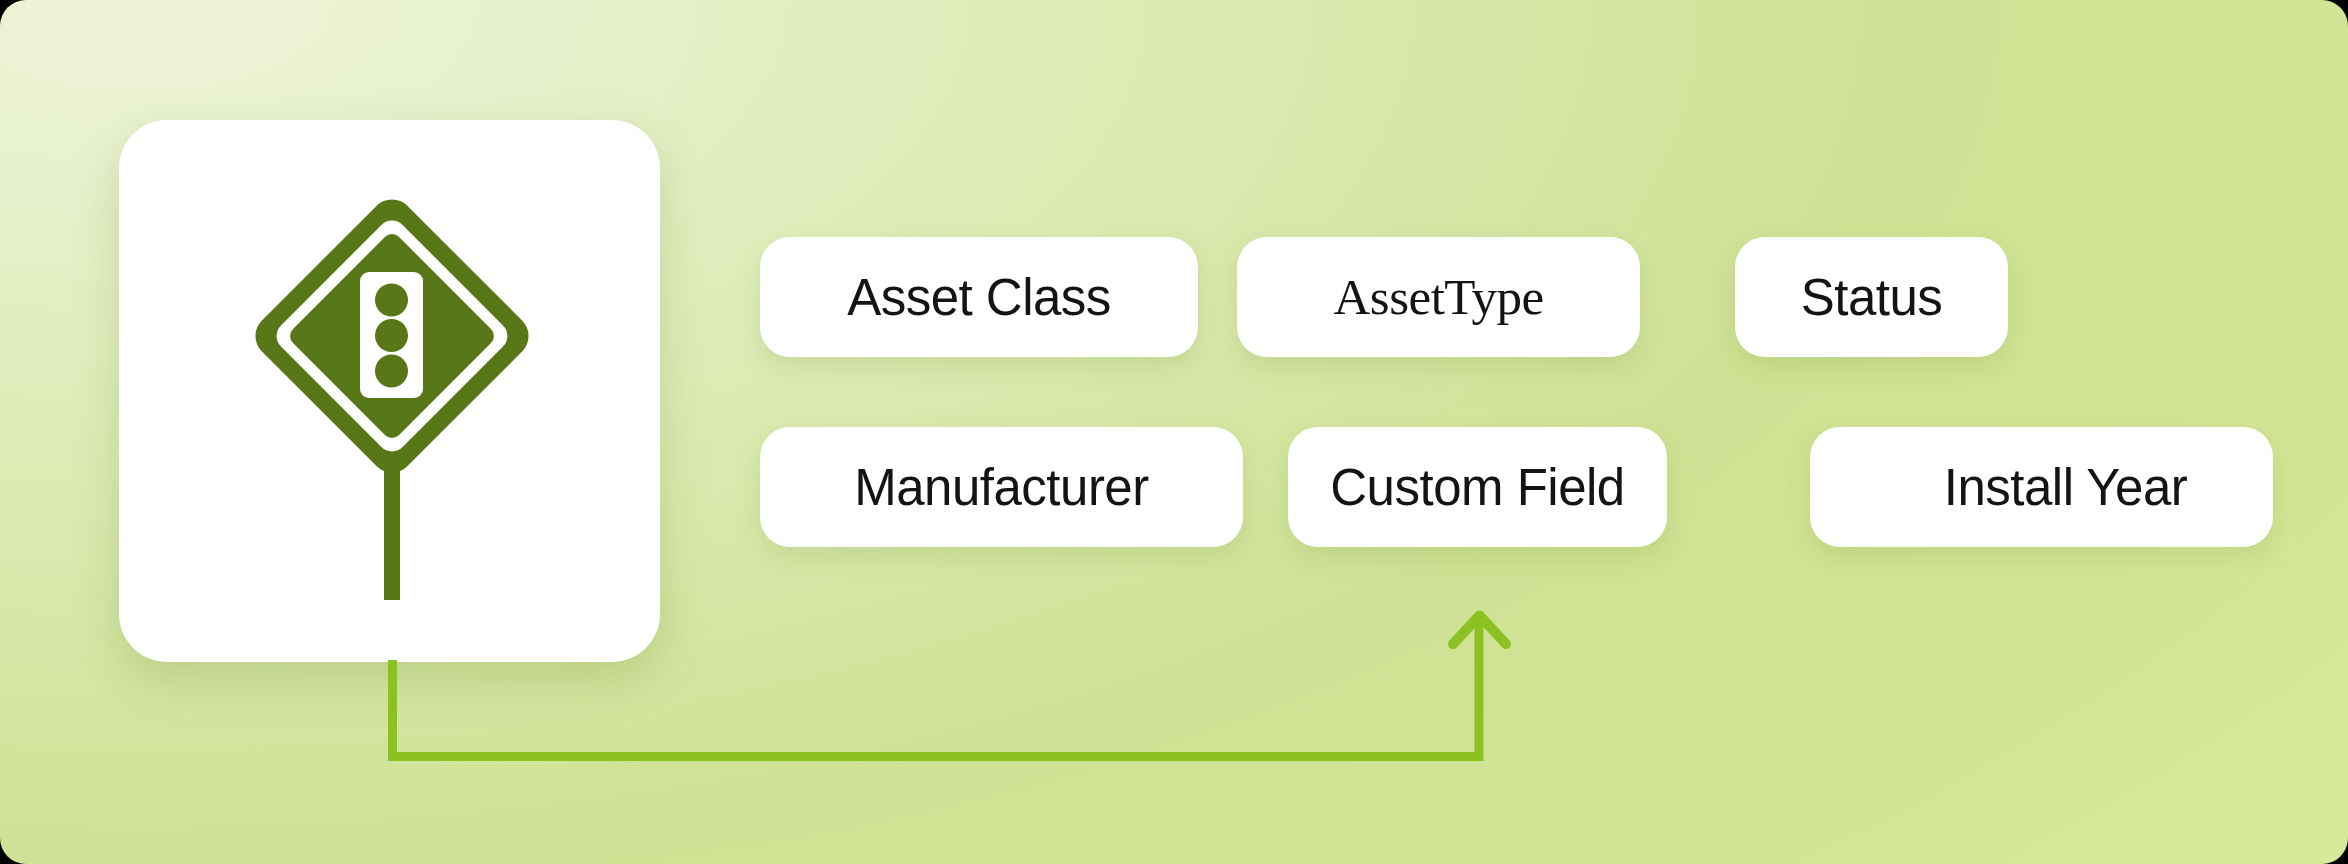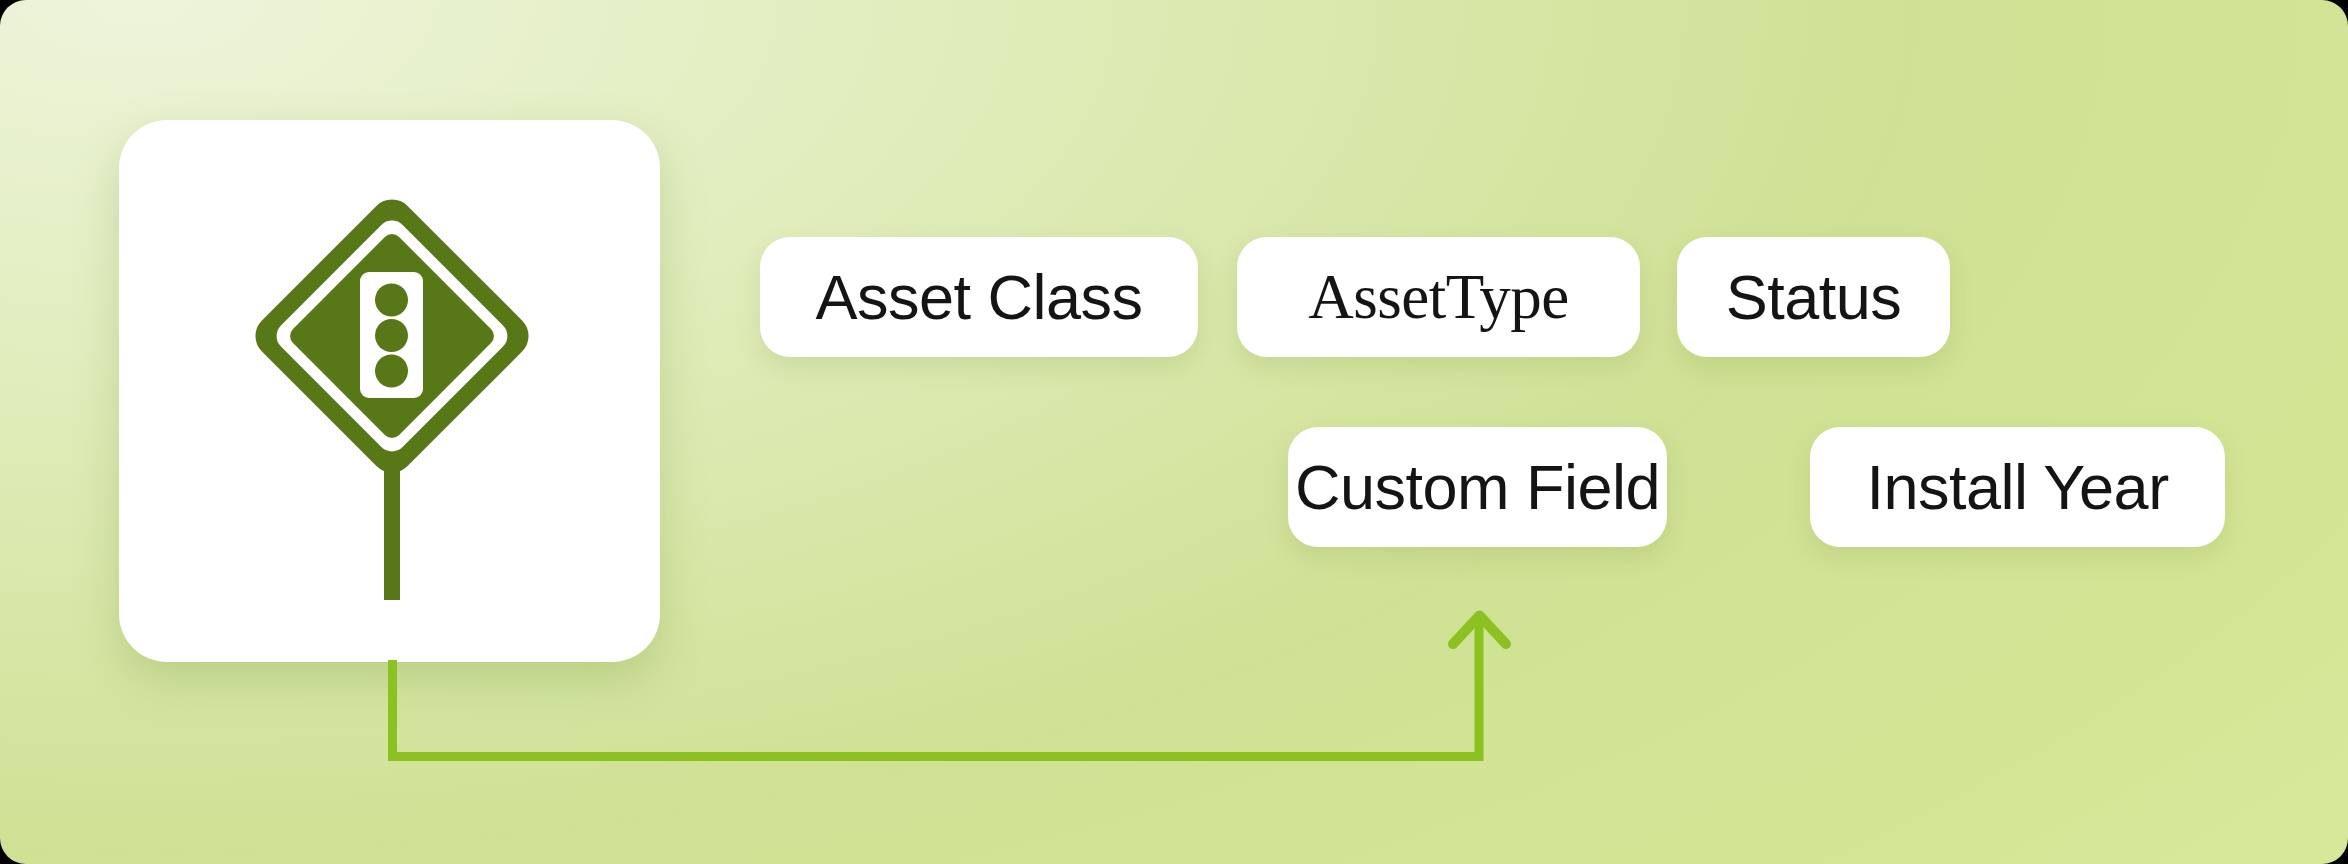--- a/index.html
+++ b/index.html
@@ -39,31 +39,31 @@
   
   .chip {
     position: absolute;
     height: 120px;
     background: #ffffff;
     border-radius: 30px;
     box-shadow: 0 10px 24px rgba(108, 138, 44, 0.16);
     display: flex;
     align-items: center;
     justify-content: center;
-    font-size: 63px;
+    font-size: 51px;
     letter-spacing: -0.5px;
     color: #141414;
     white-space: nowrap;
   }
   .chip-asset-class   { left: 760px;  top: 237px; width: 438px; }
   .chip-asset-type    { left: 1237px; top: 237px; width: 403px; font-family: Liberation Serif, serif; }
-  .chip-status        { left: 1677px; top: 237px; width: 273px; text-align: right; }
+  .chip-status        { left: 1735px; top: 237px; width: 273px; text-align: right; }
   .chip-manufacturer  { left: 760px;  top: 427px; width: 483px; }
   .chip-custom-field  { left: 1288px; top: 427px; width: 379px; }
-  .chip-install-year  { left: 1810px; top: 427px; width: 415px; }
+  .chip-install-year  { left: 1810px; top: 427px; width: 415px; padding-left: 48px; }
 
   .arrow-overlay {
     position: absolute;
     left: 0; top: 0;
     width: 2348px;
     height: 864px;
     pointer-events: none;
   }
 </style>
 </head>
@@ -94,20 +94,23 @@
 
   <div class="chip chip-asset-class">
     <span>Asset Class</span>
   </div>
   <div class="chip chip-asset-type">
     <span>AssetType</span>
   </div>
   <div class="chip chip-status">
     <span>Status</span>
   </div>
+  <div class="chip chip-manufacturer">
+    <span>Manufacturer</span>
+  </div>
   <div class="chip chip-custom-field">
     <span>Custom Field</span>
   </div>
   <div class="chip chip-install-year">
     <span>Install Year</span>
   </div>
 
   <svg class="arrow-overlay" viewBox="0 0 2348 864" xmlns="http://www.w3.org/2000/svg" aria-hidden="true">
     <path d="M 392.5 660 L 392.5 756.5 L 1479 756.5 L 1479 620" fill="none" stroke="#8cc122" stroke-width="9" stroke-linecap="butt" stroke-linejoin="miter"></path>
     <path d="M 1453 644 L 1479.5 615.5 L 1506 644" fill="none" stroke="#8cc122" stroke-width="10" stroke-linecap="round" stroke-linejoin="round"></path>

